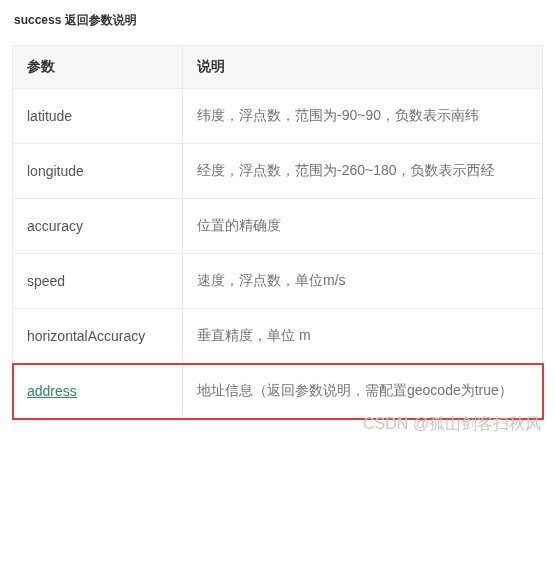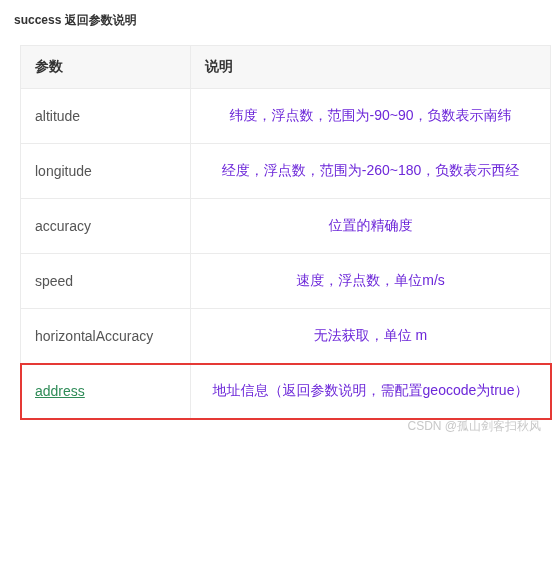--- a/index.html
+++ b/index.html
@@ -16,51 +16,50 @@
   .title {
     font-weight: 600;
     font-size: 12px;
     margin: 0 0 16px 2px;
     color: #333;
   }
   table {
     width: 100%;
     border-collapse: collapse;
     table-layout: fixed;
-    margin-left: 8px;
   }
   th, td {
     text-align: left;
     padding: 18px 14px;
     border: 1px solid #ebebeb;
     vertical-align: middle;
   }
   th {
     background: #f7f7f7;
     font-weight: 600;
     color: #333;
     padding-top: 12px;
     padding-bottom: 12px;
   }
   col.param { width: 170px; }
   td.param-cell { color: #555; }
-  td.desc-cell { color: #6d28d9; text-align: center; }
+  td.desc-cell { color: #737373; }
   tr.highlight {
     outline: 2px solid #e53935;
     outline-offset: -1px;
   }
   tr.highlight td.param-cell a {
     color: #2e8b57;
     text-decoration: underline;
   }
   .watermark {
     position: absolute;
     right: 14px;
     bottom: 4px;
-    font-size: 12px;
+    font-size: 16px;
     color: #c8c8c8;
     pointer-events: none;
   }
 </style>
 </head>
 <body>
 
 <div class="title">success 返回参数说明</div>
 
 <table>
@@ -69,38 +68,38 @@
     <col>
   </colgroup>
   <thead>
     <tr>
       <th>参数</th>
       <th>说明</th>
     </tr>
   </thead>
   <tbody id="tbody">
       <tr>
-        <td class="param-cell">altitude</td>
+        <td class="param-cell">latitude</td>
         <td class="desc-cell">纬度，浮点数，范围为-90~90，负数表示南纬</td>
       </tr>
       <tr>
         <td class="param-cell">longitude</td>
         <td class="desc-cell">经度，浮点数，范围为-260~180，负数表示西经</td>
       </tr>
       <tr>
         <td class="param-cell">accuracy</td>
         <td class="desc-cell">位置的精确度</td>
       </tr>
       <tr>
         <td class="param-cell">speed</td>
         <td class="desc-cell">速度，浮点数，单位m/s</td>
       </tr>
       <tr>
         <td class="param-cell">horizontalAccuracy</td>
-        <td class="desc-cell">无法获取，单位 m</td>
+        <td class="desc-cell">垂直精度，单位 m</td>
       </tr>
       <tr class="highlight">
         <td class="param-cell"><a href="#">address</a></td>
         <td class="desc-cell">地址信息（返回参数说明，需配置geocode为true）</td>
       </tr>
     </tbody>
 </table>
 
 <div class="watermark">CSDN @孤山剑客扫秋风</div>
 

